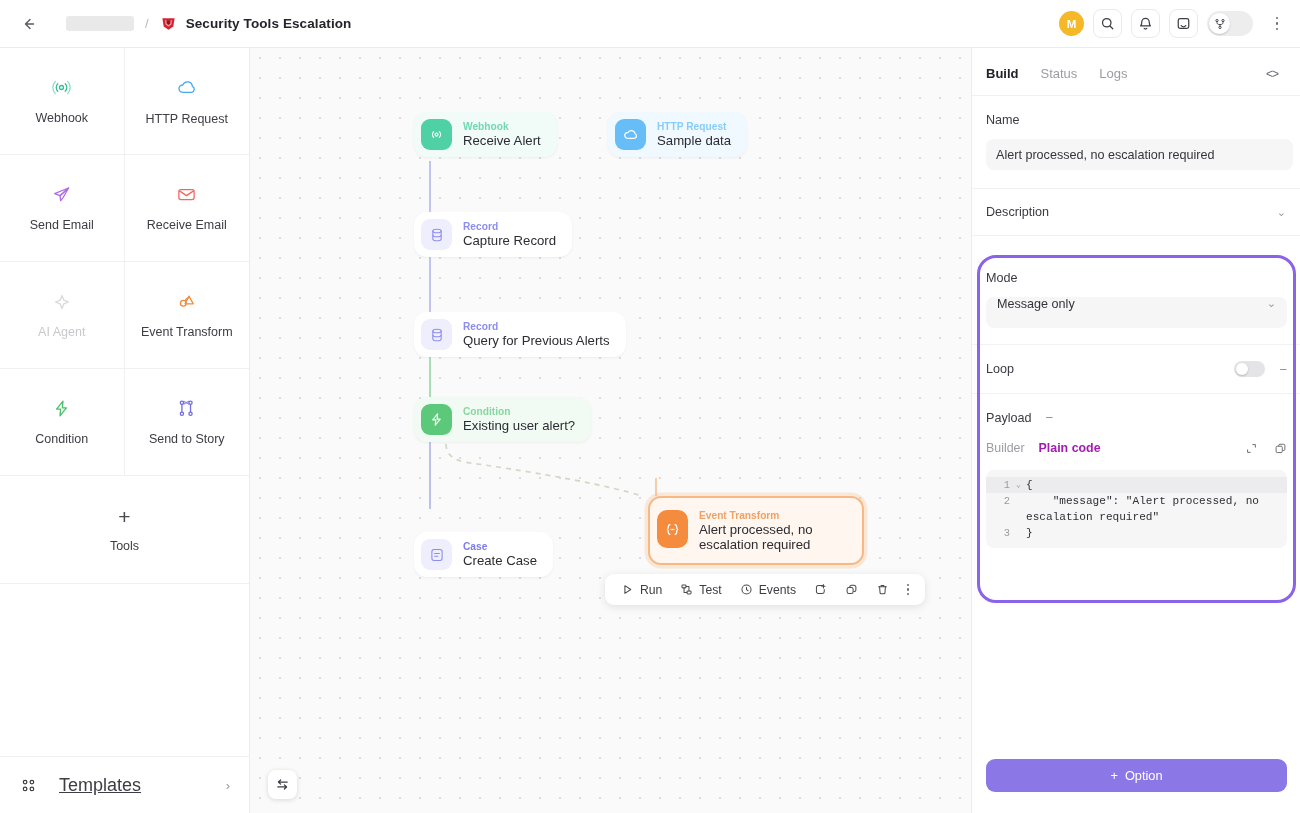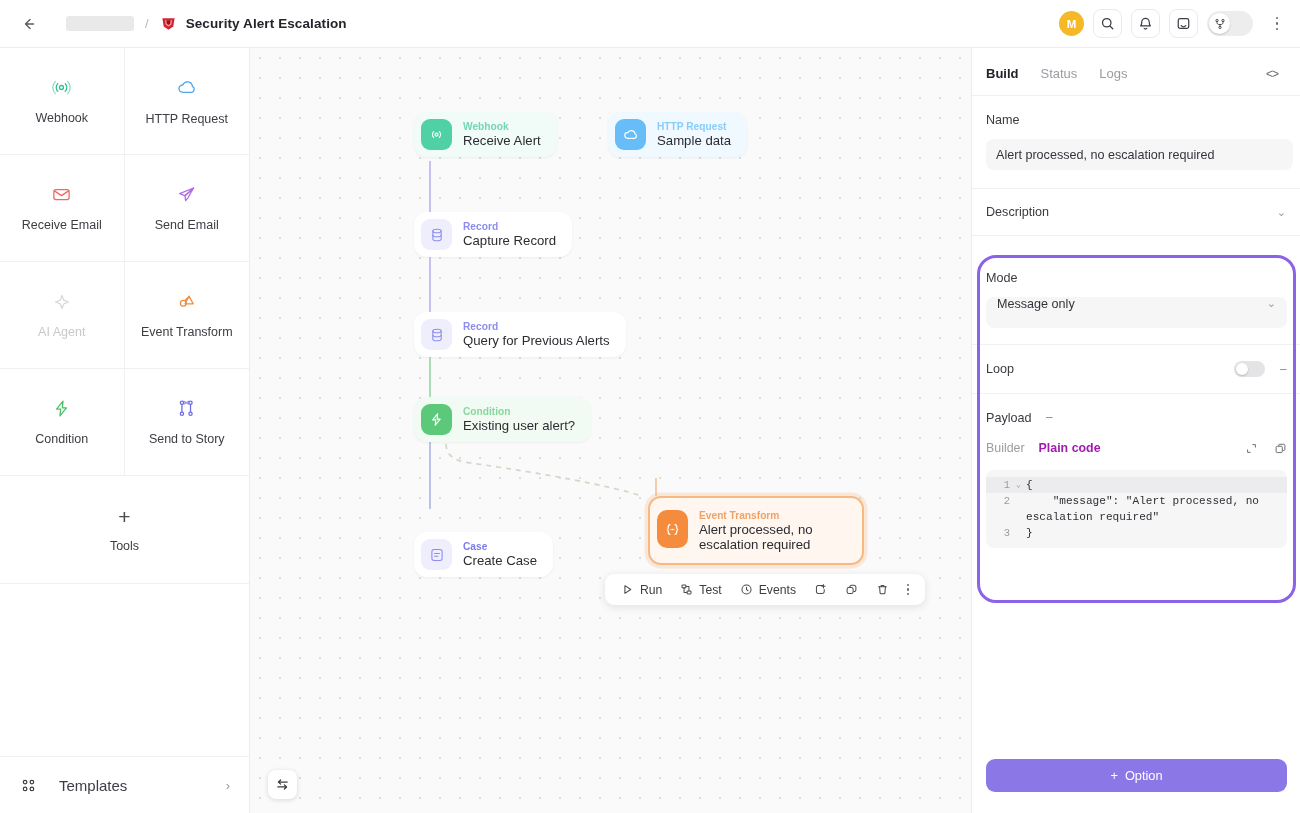--- a/index.html
+++ b/index.html
@@ -85,21 +85,21 @@
     height: 108px; display: flex; flex-direction: column;
     align-items: center; justify-content: center; gap: 12px;
     border-bottom: 1px solid #f0f0f1; cursor: pointer;
   }
   .plus-glyph { font-size: 21px; color: #4a4a51; line-height: 1; font-weight: 300; }
   .templates-row {
     position: absolute; left: 0; bottom: 0; width: 250px; height: 57px;
     display: flex; align-items: center; padding: 0 20px;
     border-top: 1px solid #f0f0f1; cursor: pointer;
   }
-  .templates-label { font-size: 15px; color: #3d3d44; margin-left: 22px; }
+  .templates-label { font-size: 18px; color: #3d3d44; margin-left: 22px; text-decoration: underline; }
   .chev-right { margin-left: auto; color: #9a9aa1; font-size: 13px; }
 
   
   .canvas {
     position: absolute; left: 250px; top: 48px;
     width: 721px; height: 765px;
     background-color: #fafafa;
     background-image: radial-gradient(#dcdcdc 1px, transparent 1px);
     background-size: 20px 20px;
     overflow: hidden;
@@ -265,21 +265,21 @@
     </div>
     <div class="crumb-redacted"></div>
     <span class="crumb-sep">/</span>
     <span class="crumb-logo">
       <svg width="17" height="17" viewBox="0 0 17 17">
         <path d="M2.4 3.2h12.2l-1.3 8.2-4.8 3.4-4.8-3.4z" fill="#d8232f"></path>
         <path d="M5 5.3h7l-.6 4.1-2.9 2.1-2.9-2.1z" fill="#fff" opacity=".55"></path>
         <path d="M6.4 5.3h4.2l-.4 3.4-1.7 1.3-1.7-1.3z" fill="#9b1016"></path>
       </svg>
     </span>
-    <span class="crumb-title">Security Alert Escalation</span>
+    <span class="crumb-title">Security Tools Escalation</span>
 
     <div class="topbar-right">
       <div class="avatar">M</div>
 
       <div class="icon-btn">
         <svg width="15" height="15" viewBox="0 0 16 16" fill="none" stroke="currentColor" stroke-width="1.35">
           <circle cx="7.2" cy="7.2" r="4.5"></circle>
             <path d="M10.6 10.6 13.6 13.6" stroke-linecap="round"></path>
         </svg>
       </div>
@@ -330,33 +330,33 @@
       </div>
 
       <div class="tool-cell">
         <svg width="22" height="22" viewBox="0 0 22 22" fill="none" stroke="#4aa8ee" stroke-width="1.35">
           <path d="M6.4 15.2A3.6 3.6 0 0 1 6.8 8a5 5 0 0 1 9.6 1.3 3.2 3.2 0 0 1-.6 6h-9" stroke-linecap="round" stroke-linejoin="round"></path>
         </svg>
         <span class="tool-label">HTTP Request</span>
       </div>
 
       <div class="tool-cell">
+        <svg width="21" height="21" viewBox="0 0 22 22" fill="none" stroke="#b06ae8" stroke-width="1.35">
+          <path d="M18.4 4.2 3.8 10l5.6 2.2L18.4 4.2Z" stroke-linejoin="round"></path>
+          <path d="M18.4 4.2 9.4 12.2l.7 5.3 2.6-3.3 5.7-10Z" stroke-linejoin="round"></path>
+        </svg>
+        <span class="tool-label">Send Email</span>
+      </div>
+
+      <div class="tool-cell">
         <svg width="21" height="21" viewBox="0 0 22 22" fill="none" stroke="#f2685f" stroke-width="1.35">
           <rect x="3" y="6" width="16" height="10.4" rx="2.2"></rect>
             <path d="m3.6 7.2 7.4 5 7.4-5" stroke-linecap="round" stroke-linejoin="round"></path>
         </svg>
         <span class="tool-label">Receive Email</span>
-      </div>
-
-      <div class="tool-cell">
-        <svg width="21" height="21" viewBox="0 0 22 22" fill="none" stroke="#b06ae8" stroke-width="1.35">
-          <path d="M18.4 4.2 3.8 10l5.6 2.2L18.4 4.2Z" stroke-linejoin="round"></path>
-          <path d="M18.4 4.2 9.4 12.2l.7 5.3 2.6-3.3 5.7-10Z" stroke-linejoin="round"></path>
-        </svg>
-        <span class="tool-label">Send Email</span>
       </div>
 
       <div class="tool-cell disabled">
         <svg width="20" height="20" viewBox="0 0 22 22" fill="none" stroke="#d8d8dc" stroke-width="1.35">
           <path d="M11 3.8 13 9l5.2 2-5.2 2-2 5.2-2-5.2L3.8 11 9 9l2-5.2Z" stroke-linejoin="round"></path>
         </svg>
         <span class="tool-label">AI Agent</span>
       </div>
 
       <div class="tool-cell">

